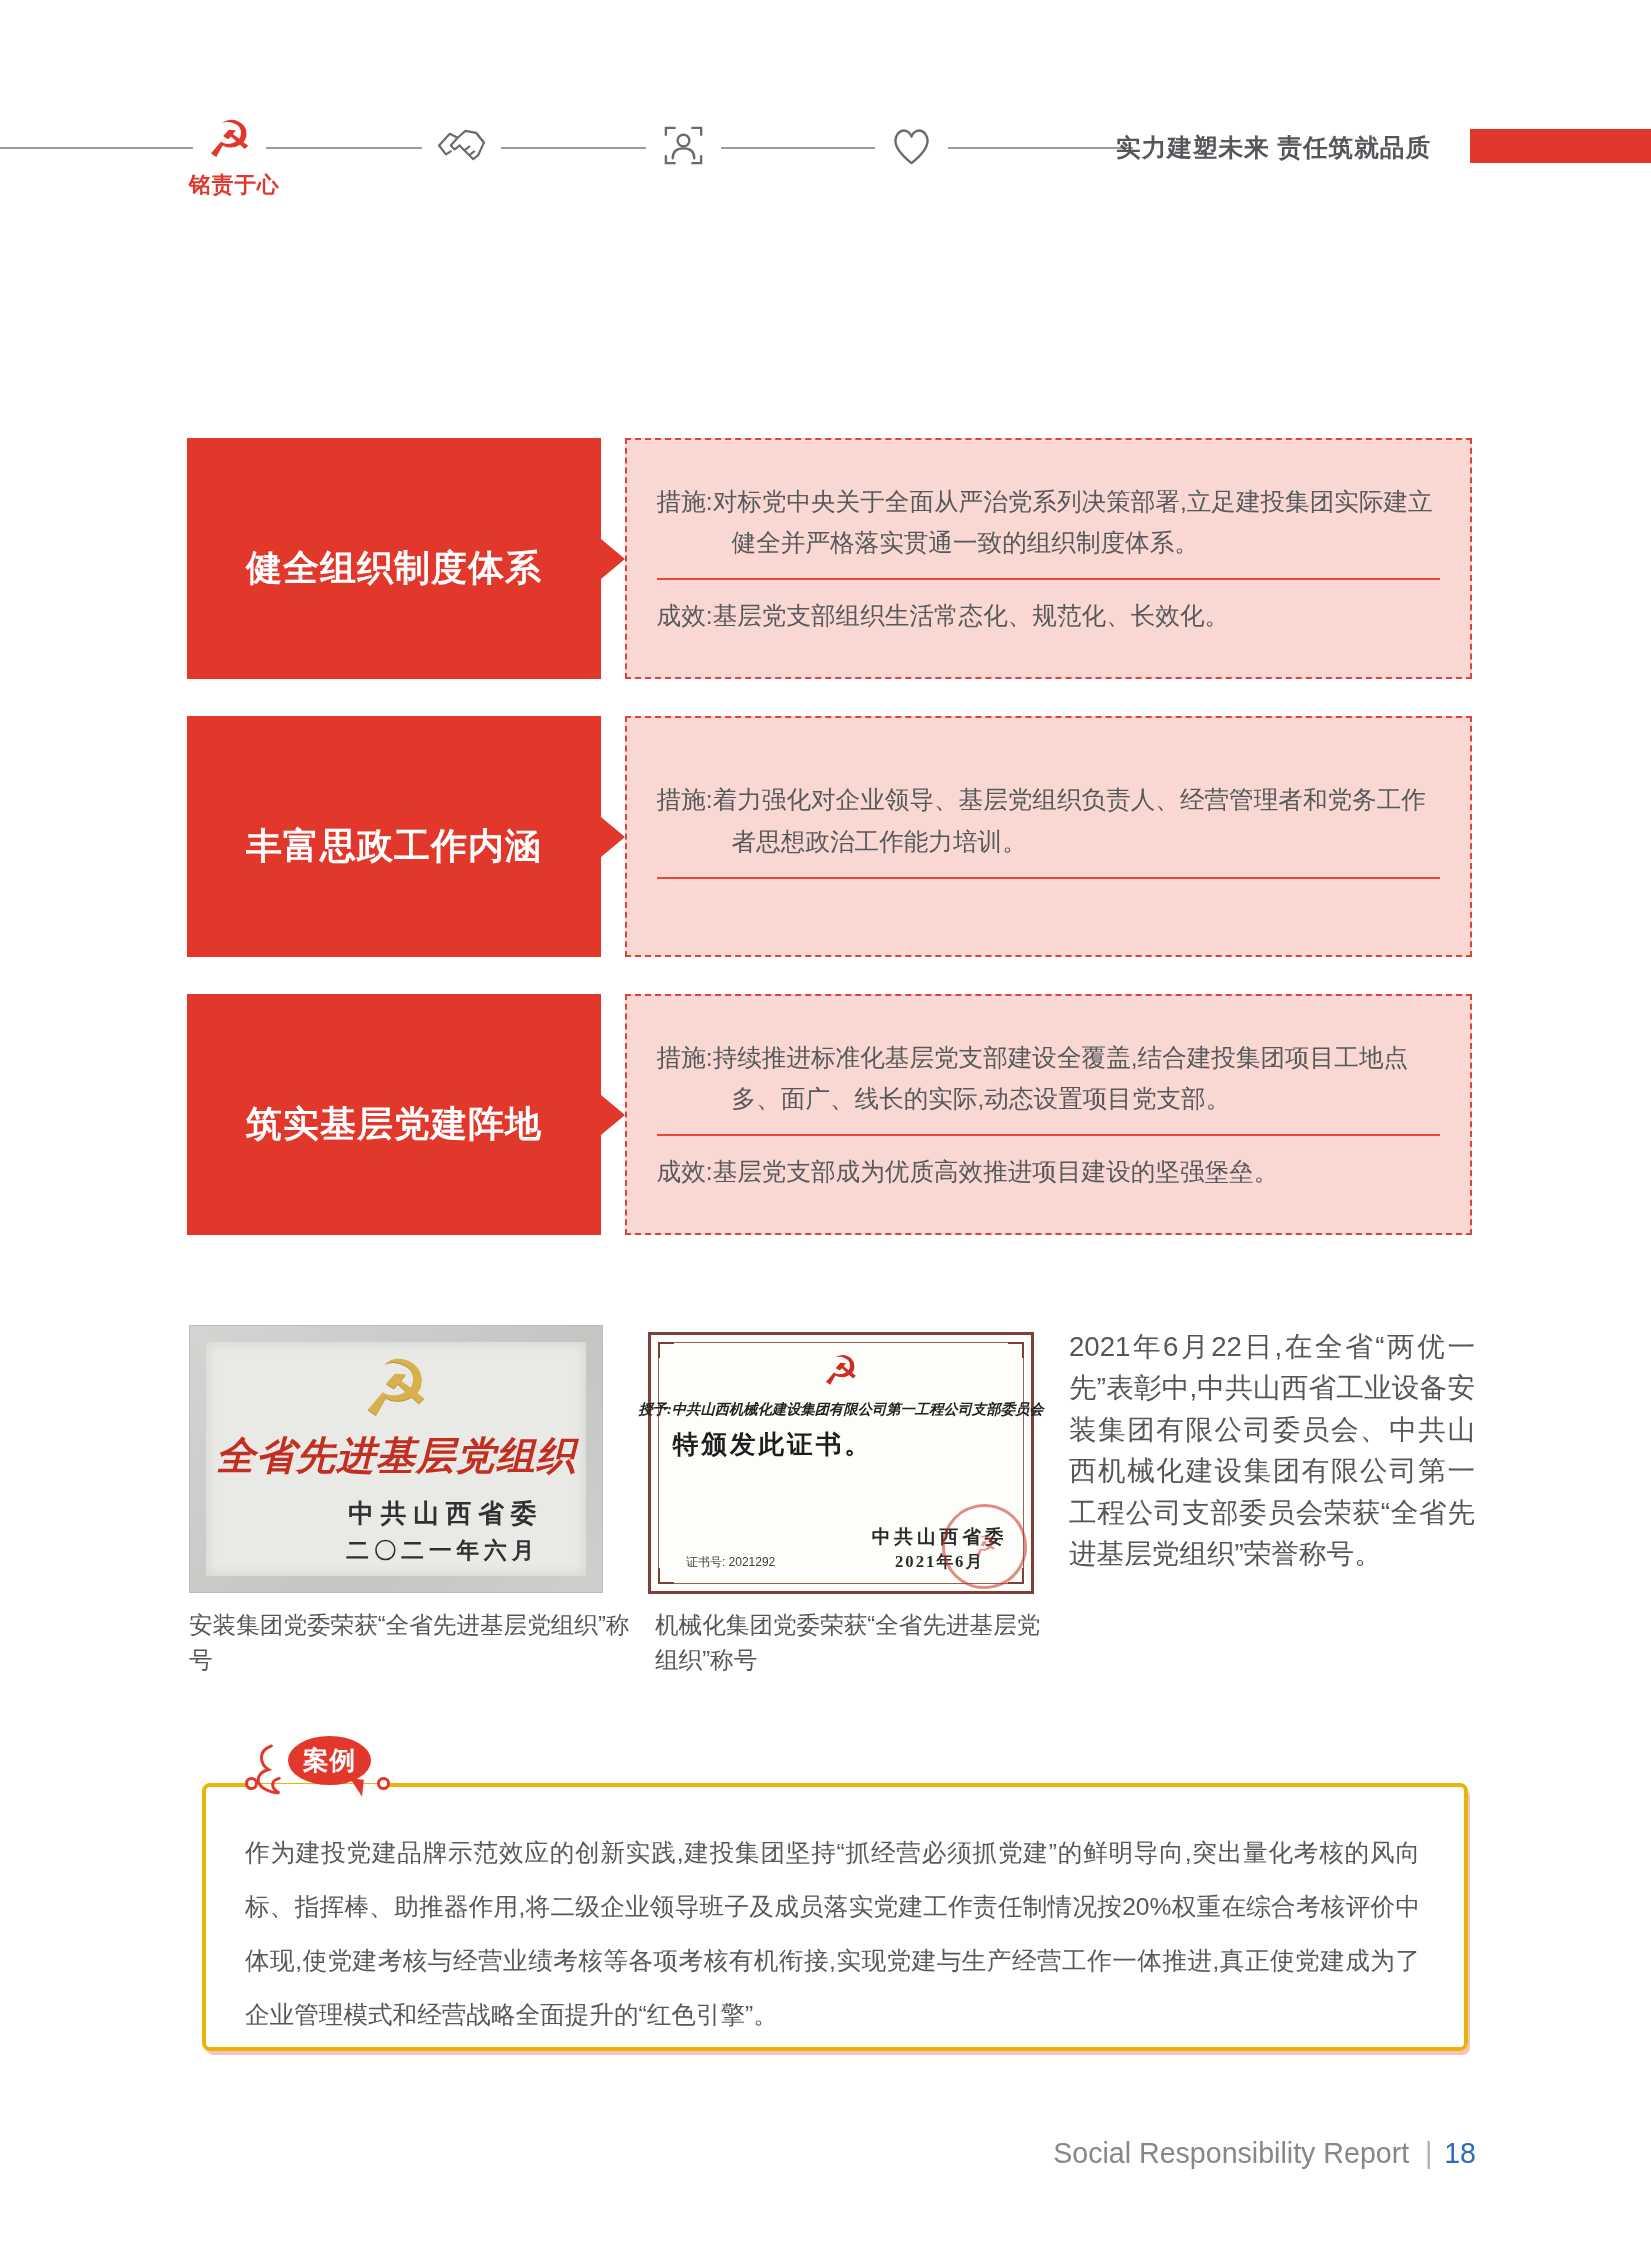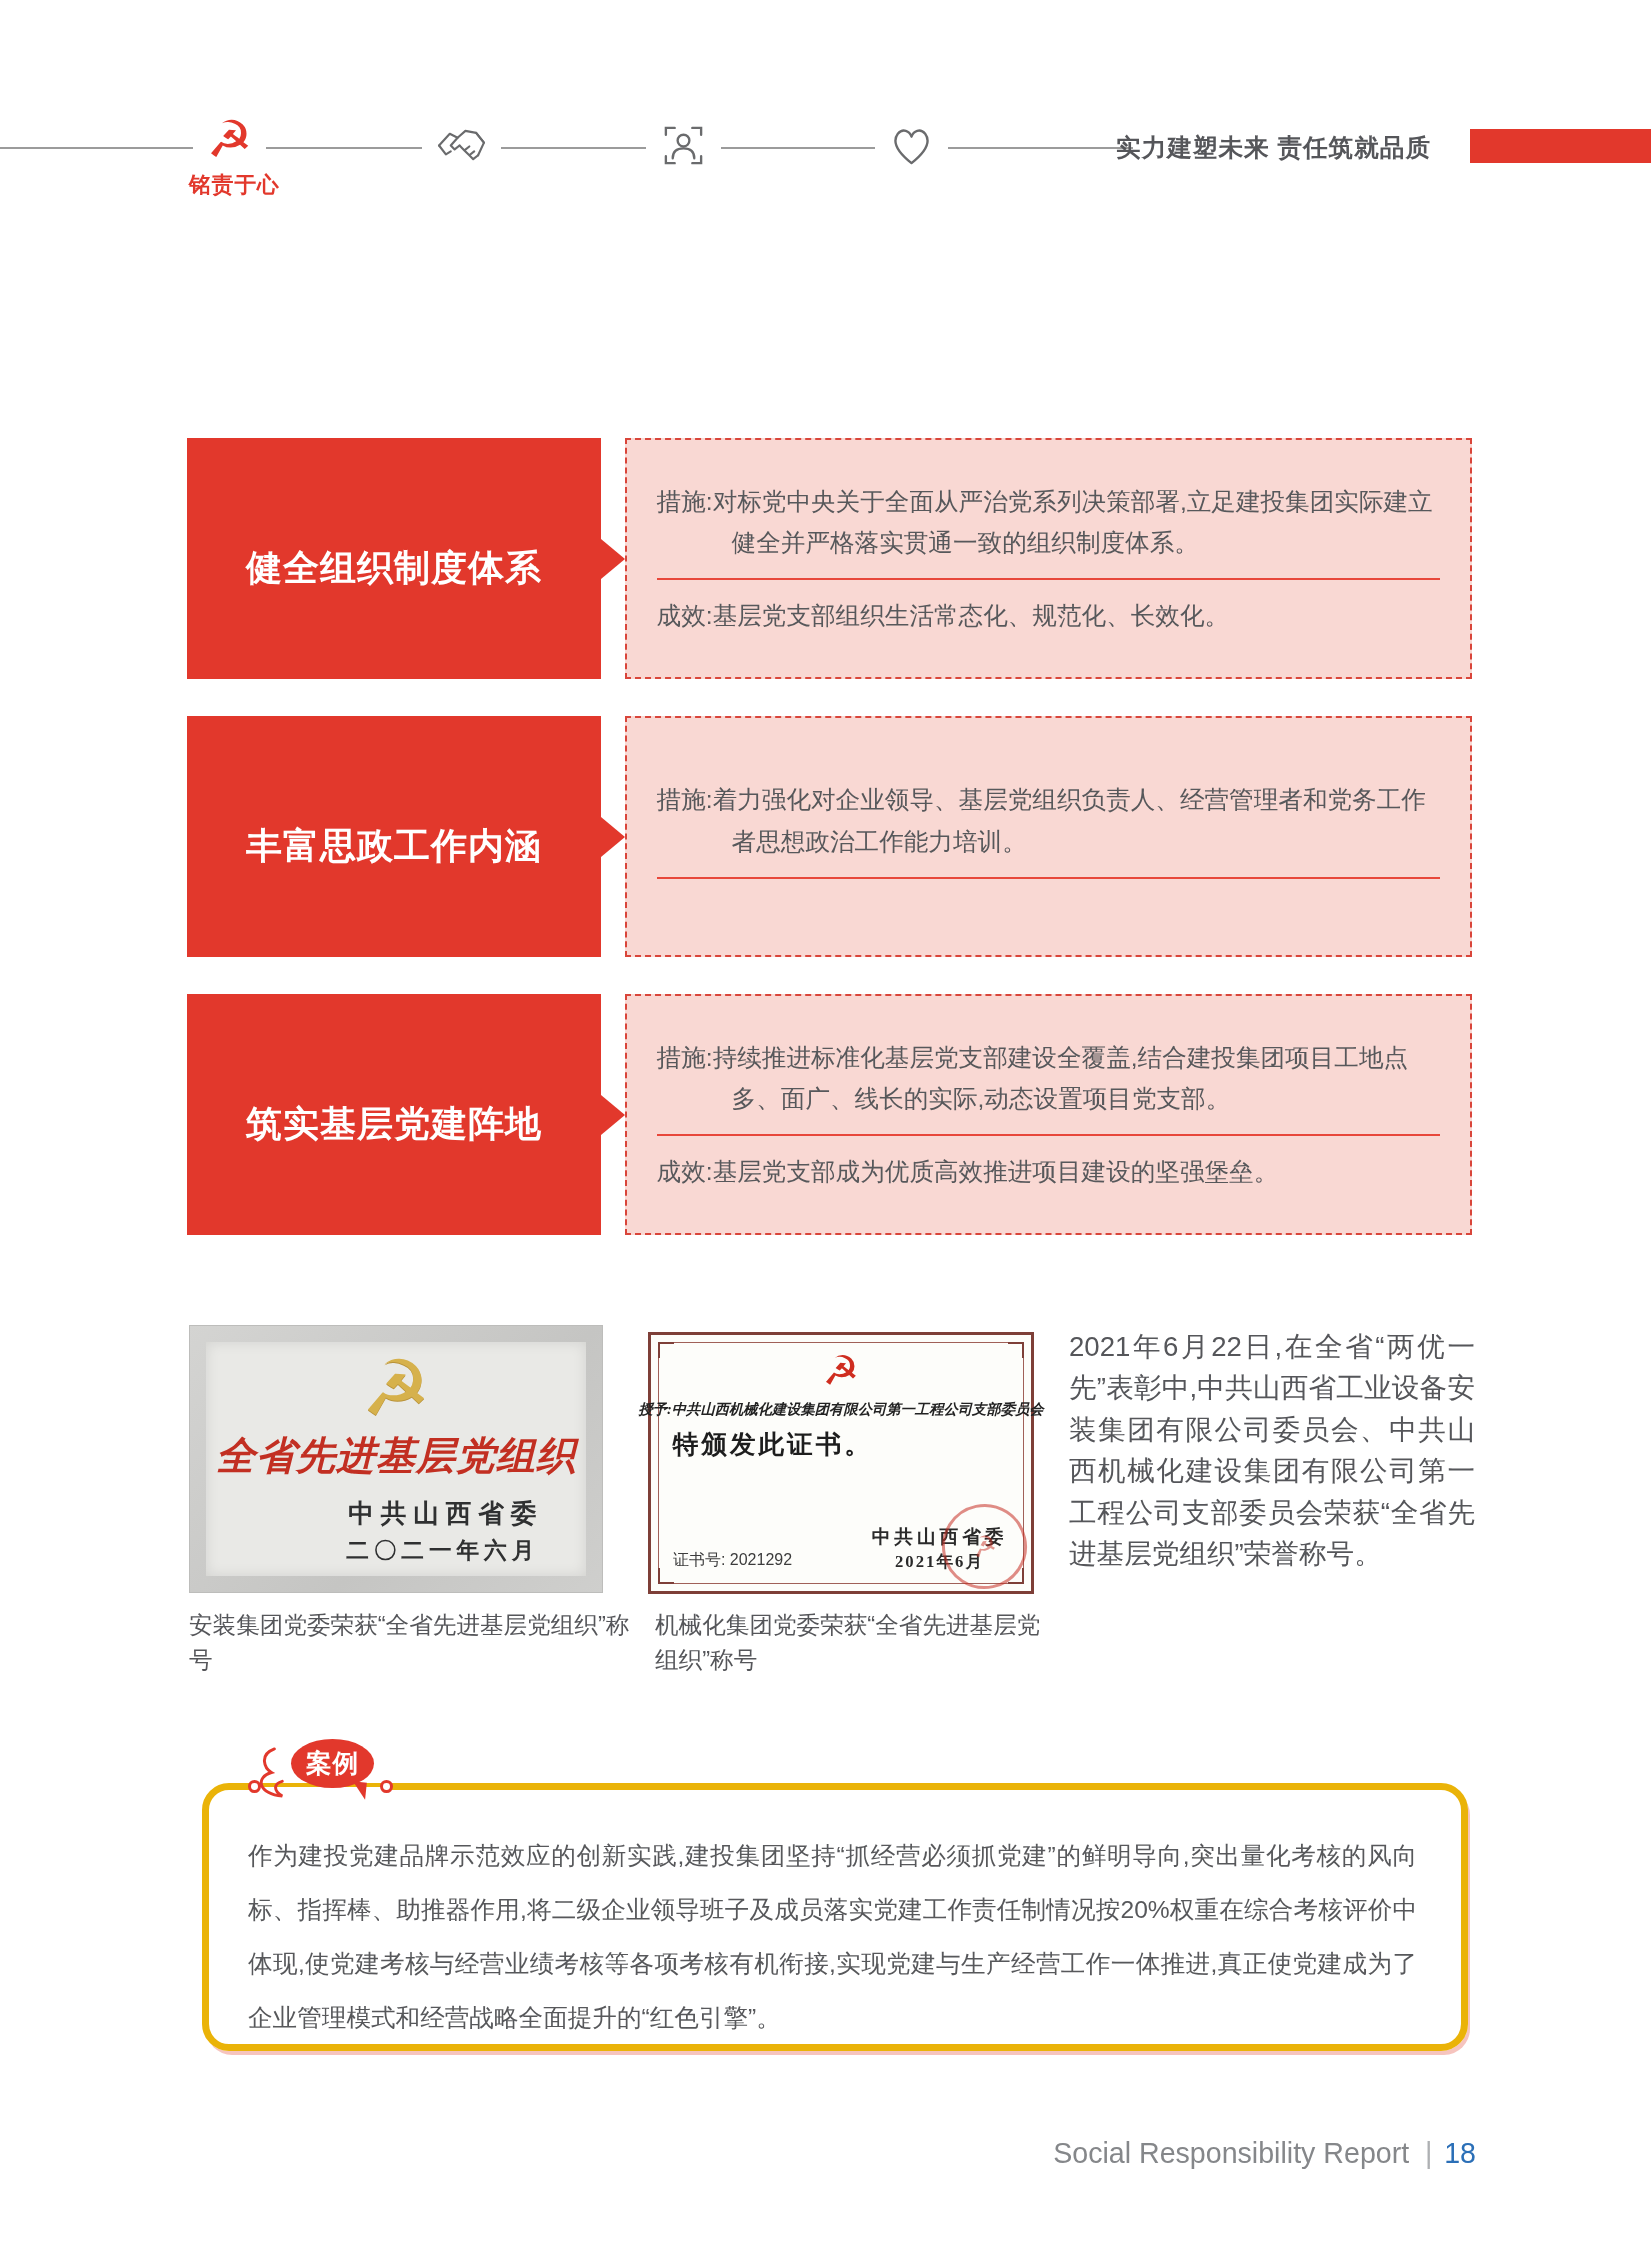--- a/index.html
+++ b/index.html
@@ -62,21 +62,21 @@
   .cert-inner { width:100%; height:100%; border:1px solid #a06058; position:relative; padding:7.9px 13.8px; display:flex; flex-direction:column; align-items:center; }
   .cert-corner { position:absolute; width:15.8px; height:15.8px; border:2px solid #7e3f38; }
   .cc-tl { top:-1px; left:-1px; border-right:none; border-bottom:none; }
   .cc-tr { top:-1px; right:-1px; border-left:none; border-bottom:none; }
   .cc-bl { bottom:-1px; left:-1px; border-right:none; border-top:none; }
   .cc-br { bottom:-1px; right:-1px; border-left:none; border-top:none; }
   .cert-emblem { font-size:41px; line-height:1; color:#cf2d1f; font-family:"DejaVu Sans",sans-serif; }
   .cert-awarded { margin-top:7.9px; font-family:"Liberation Serif","DejaVu Serif",serif; font-style:italic; font-weight:bold; font-size:14.3px; color:#222; white-space:nowrap; }
   .cert-grant { margin-top:15.8px; font-family:"Liberation Serif","DejaVu Serif",serif; font-weight:bold; font-size:25.6px; color:#1d1d1d; letter-spacing:2px; align-self:center; margin-left:39px; }
   .cert-issue { margin-top:7.9px; font-family:"Liberation Serif","DejaVu Serif",serif; font-weight:bold; font-size:25.6px; color:#1d1d1d; letter-spacing:3px; align-self:flex-start; }
-  .cert-no { position:absolute; left:14px; bottom:11.8px; font-size:16px; color:#3c3c3c; }
+  .cert-no { position:absolute; left:27px; bottom:11.8px; font-size:12px; color:#3c3c3c; }
   .cert-issuer-block { position:absolute; right:15.8px; bottom:9.9px; text-align:center; }
   .cert-issuer-block .l1 { font-size:18.7px; font-weight:bold; color:#2a2a2a; letter-spacing:3.9px; font-family:"Liberation Serif","DejaVu Serif",serif; }
   .cert-issuer-block .l2 { font-size:16.7px; font-weight:bold; color:#2a2a2a; letter-spacing:2px; font-family:"Liberation Serif","DejaVu Serif",serif; }
   .cert-seal {
     position:absolute; right:-3.9px; bottom:-5.9px; width:85px; height:85px; border-radius:50%;
     border:3px solid rgba(199,48,36,.55); display:flex; align-items:center; justify-content:center;
     transform:rotate(-12deg); pointer-events:none;
   }
   .cert-seal span { color:rgba(199,48,36,.5); font-size:27.6px; font-family:"DejaVu Sans",sans-serif; }
 
@@ -84,21 +84,21 @@
     position:absolute; left:1069px; top:1326px; width:406px;
     font-size:27.6px; line-height:1.5; color:#55565a; text-align:justify;
   }
 
   .cap-left  { position:absolute; left:189px; top:1608px; width:458px; font-size:23.6px; color:#55565a; line-height:1.5; }
   .cap-right { position:absolute; left:655px; top:1608px; width:389px; font-size:23.6px; color:#55565a; line-height:1.5; }
 
   
   .case-box {
     position:absolute; left:202px; top:1783px; width:1266px; height:268px;
-    border:7px solid #eab308; border-radius:27px;
+    border:4px solid #eab308; border-radius:8px;
     box-shadow:3px 4.9px 0 -1px rgba(240,156,146,.6);
   }
   .case-mask { position:absolute; top:-3px; left:43px; width:134px; height:5.9px; background:#fff; }
   .case-dot { position:absolute; top:-9.9px; width:12.8px; height:12.8px; border:3px solid #e2382c; border-radius:50%; background:#fff; }
   .cd-l { left:39px; } .cd-r { left:171px; }
   .case-bubble {
     position:absolute; top:-51px; left:82px; width:83px; height:49px; background:#e2382c;
     border-radius:50%; display:flex; align-items:center; justify-content:center;
   }
   .case-bubble .bt { color:#fff; font-size:25.6px; font-weight:bold; letter-spacing:1px; }

